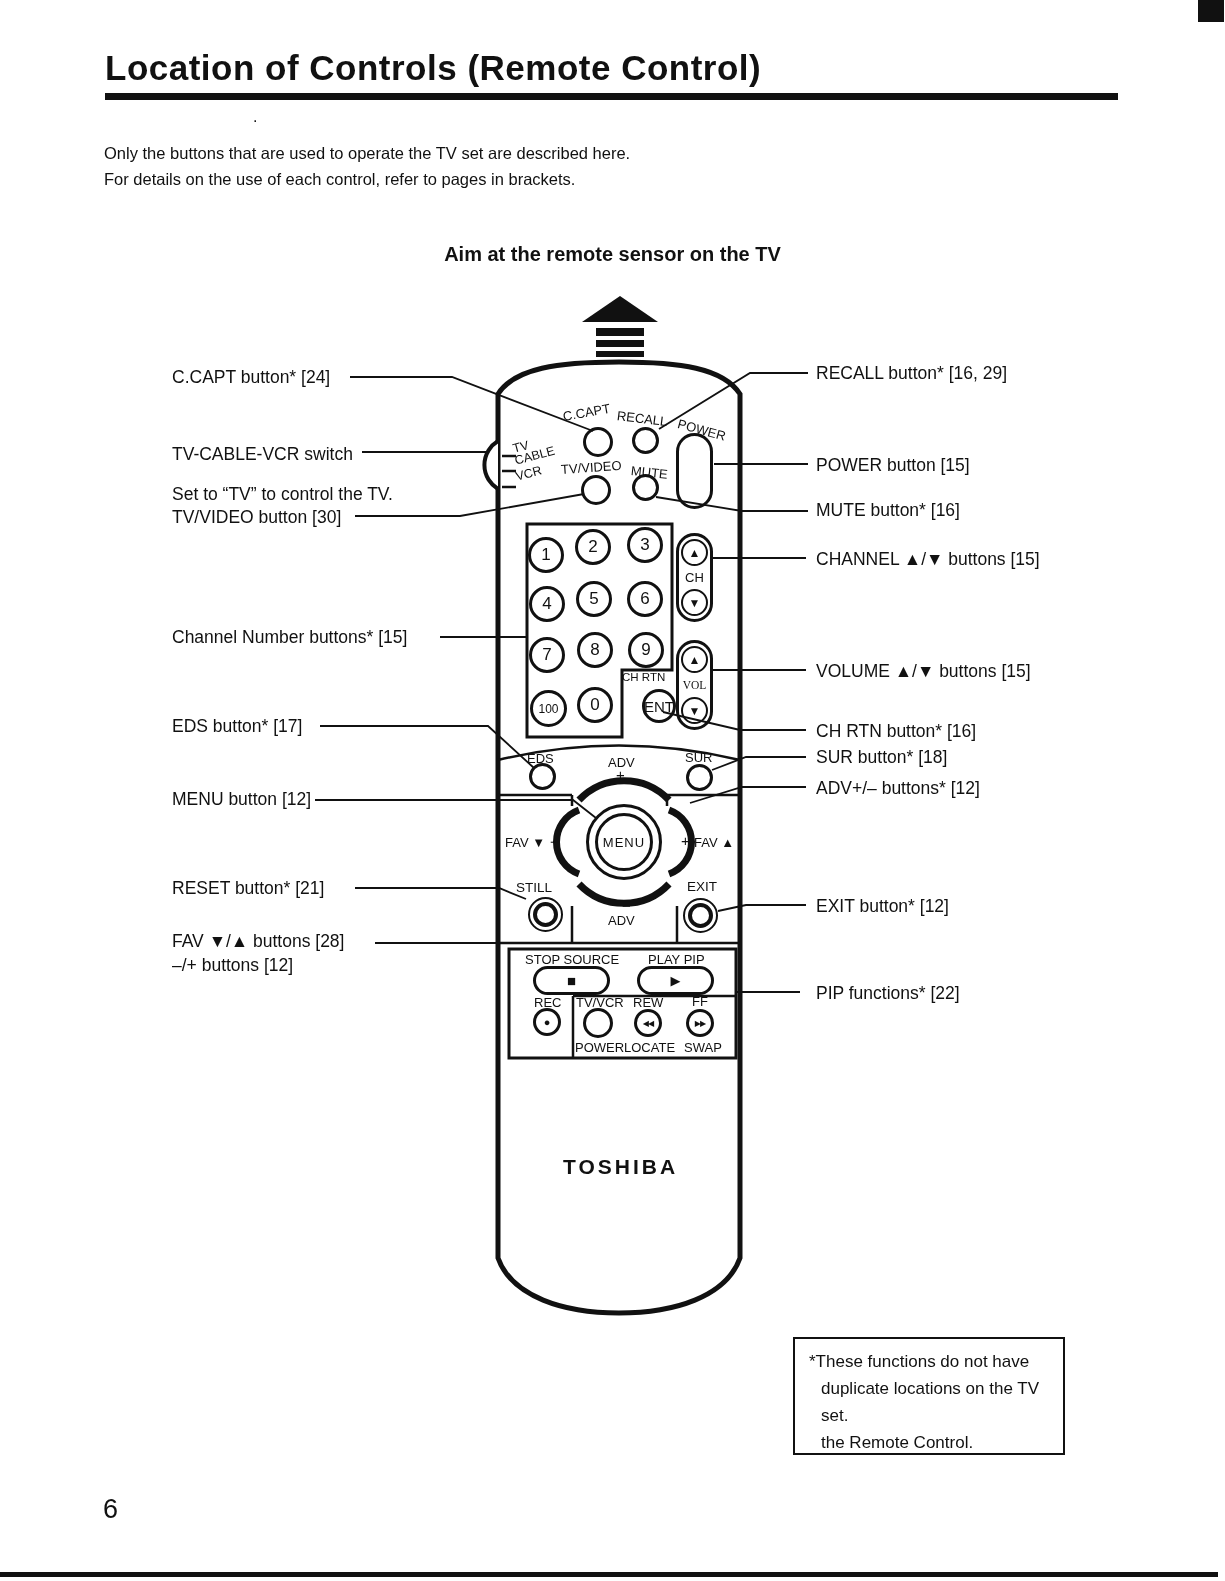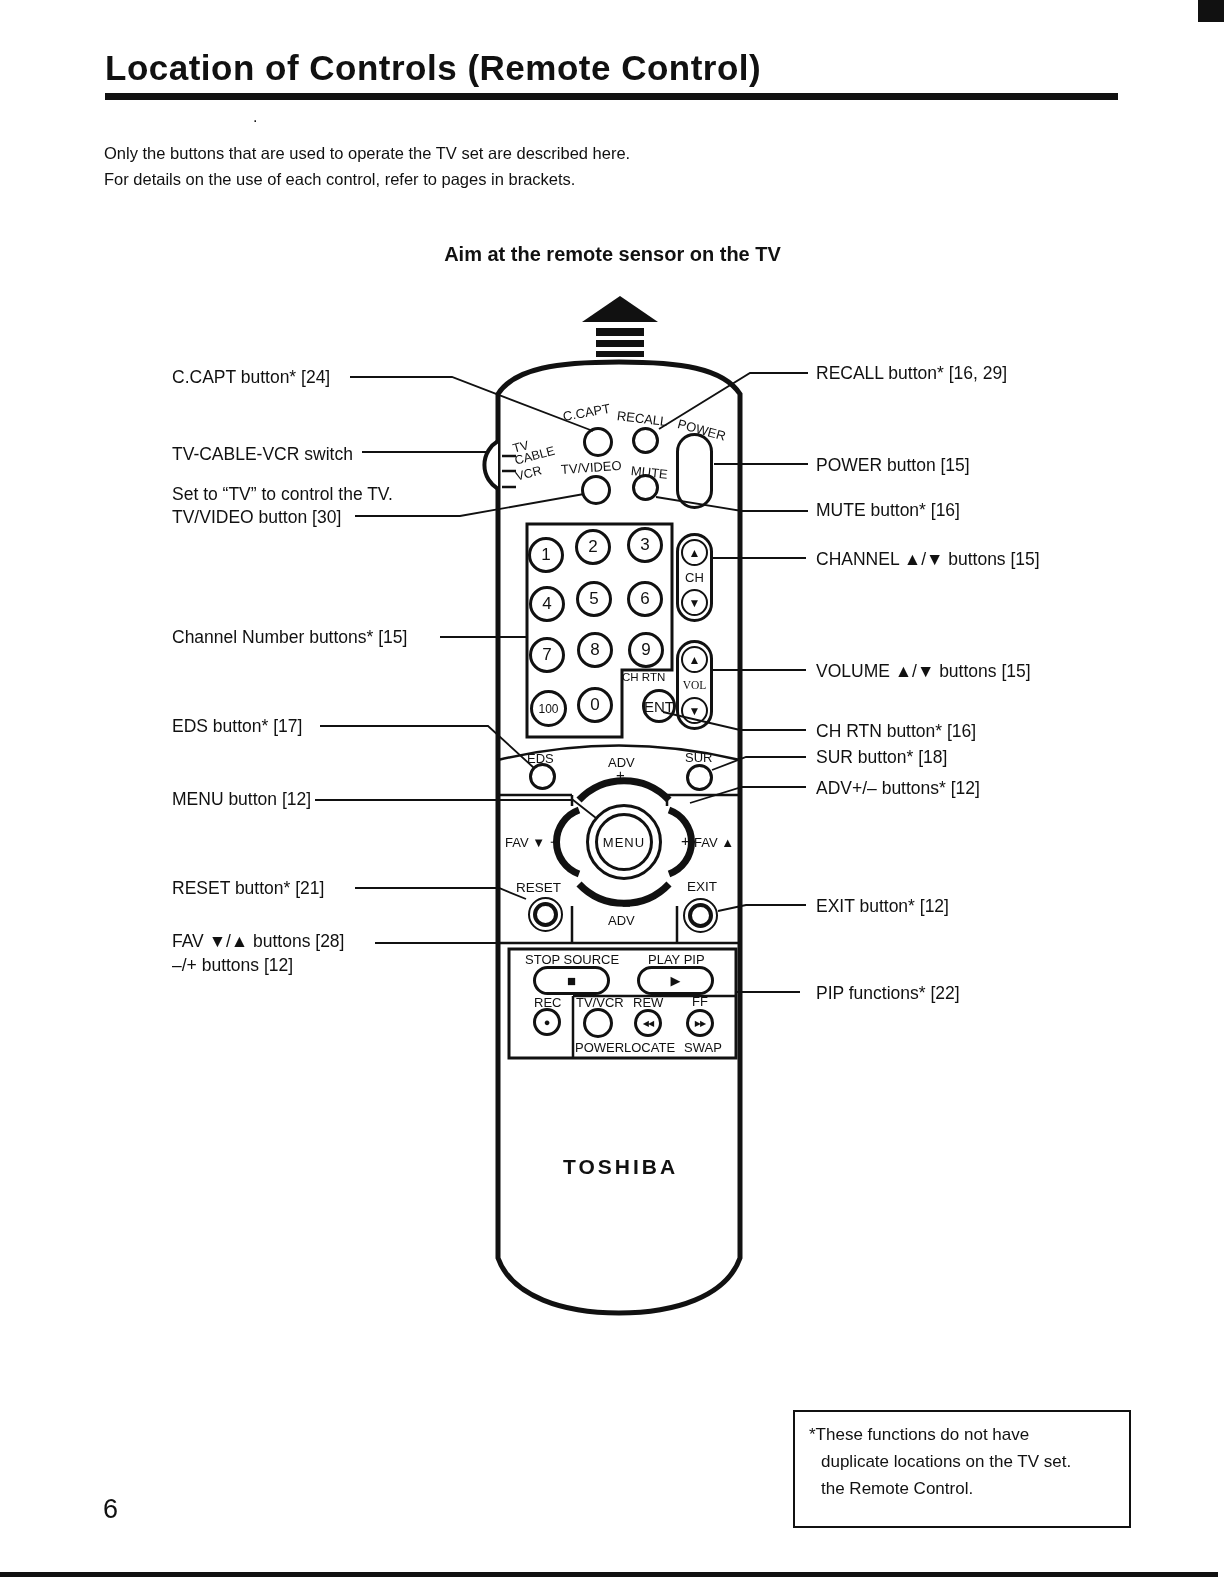--- a/index.html
+++ b/index.html
@@ -163,21 +163,21 @@
   <div class="abs rlab" style="left:550px;top:833px;font-size:15px;">−</div>
   <div class="abs rlab" style="left:681px;top:832px;font-size:15px;">+</div>
   <div class="abs rlab" style="left:694px;top:835px;">FAV ▲</div>
 
   <div class="abs circ" style="left:586px;top:804px;width:76px;height:76px;"></div>
   <div class="abs circ" style="left:595px;top:813px;width:58px;height:58px;font-size:13px;letter-spacing:1px;">MENU</div>
 
   <div class="abs rlab" style="left:622px;top:897px;font-size:15px;">−</div>
   <div class="abs rlab" style="left:608px;top:913px;">ADV</div>
 
-  <div class="abs rlab" style="left:516px;top:880px;font-size:13.5px;">RESET</div>
+  <div class="abs rlab" style="left:516px;top:880px;font-size:13.5px;">STILL</div>
   <div class="abs ringout" style="left:528px;top:897px;width:35px;height:35px;"></div>
   <div class="abs ringin" style="left:533px;top:902px;width:25px;height:25px;"></div>
   <div class="abs rlab" style="left:687px;top:879px;font-size:13.5px;">EXIT</div>
   <div class="abs ringout" style="left:683px;top:898px;width:35px;height:35px;"></div>
   <div class="abs ringin" style="left:688px;top:903px;width:25px;height:25px;"></div>
 
   <div class="abs rlab" style="left:525px;top:952px;">STOP SOURCE</div>
   <div class="abs rlab" style="left:648px;top:952px;">PLAY PIP</div>
   <div class="abs pill" style="left:533px;top:966px;width:77px;height:29px;border-radius:15px;font-size:15px;">
       <span>■</span>
@@ -223,21 +223,21 @@
   <div class="abs co" style="left:816px;top:455px;">POWER button [15]</div>
   <div class="abs co" style="left:816px;top:500px;">MUTE button* [16]</div>
   <div class="abs co" style="left:816px;top:549px;">CHANNEL ▲/▼ buttons [15]</div>
   <div class="abs co" style="left:816px;top:661px;">VOLUME ▲/▼ buttons [15]</div>
   <div class="abs co" style="left:816px;top:721px;">CH RTN button* [16]</div>
   <div class="abs co" style="left:816px;top:747px;">SUR button* [18]</div>
   <div class="abs co" style="left:816px;top:778px;">ADV+/– buttons* [12]</div>
   <div class="abs co" style="left:816px;top:896px;">EXIT button* [12]</div>
   <div class="abs co" style="left:816px;top:983px;">PIP functions* [22]</div>
 
-  <div class="abs fnbox" style="left:793px;top:1410px;width:338px;height:118px;">
+  <div class="abs fnbox" style="left:793px;top:1337px;width:272px;height:118px;">
     <div class="fnline first">*These functions do not have</div>
     <div class="fnline">duplicate locations on the TV set.</div>
     <div class="fnline">the Remote Control.</div>
   </div>
 
   <div class="abs pgnum" style="left:103px;top:1494px;">6</div>
   <div class="abs rule" style="left:0;top:1572px;width:1218px;height:5px;"></div>
 
 </div>
 

